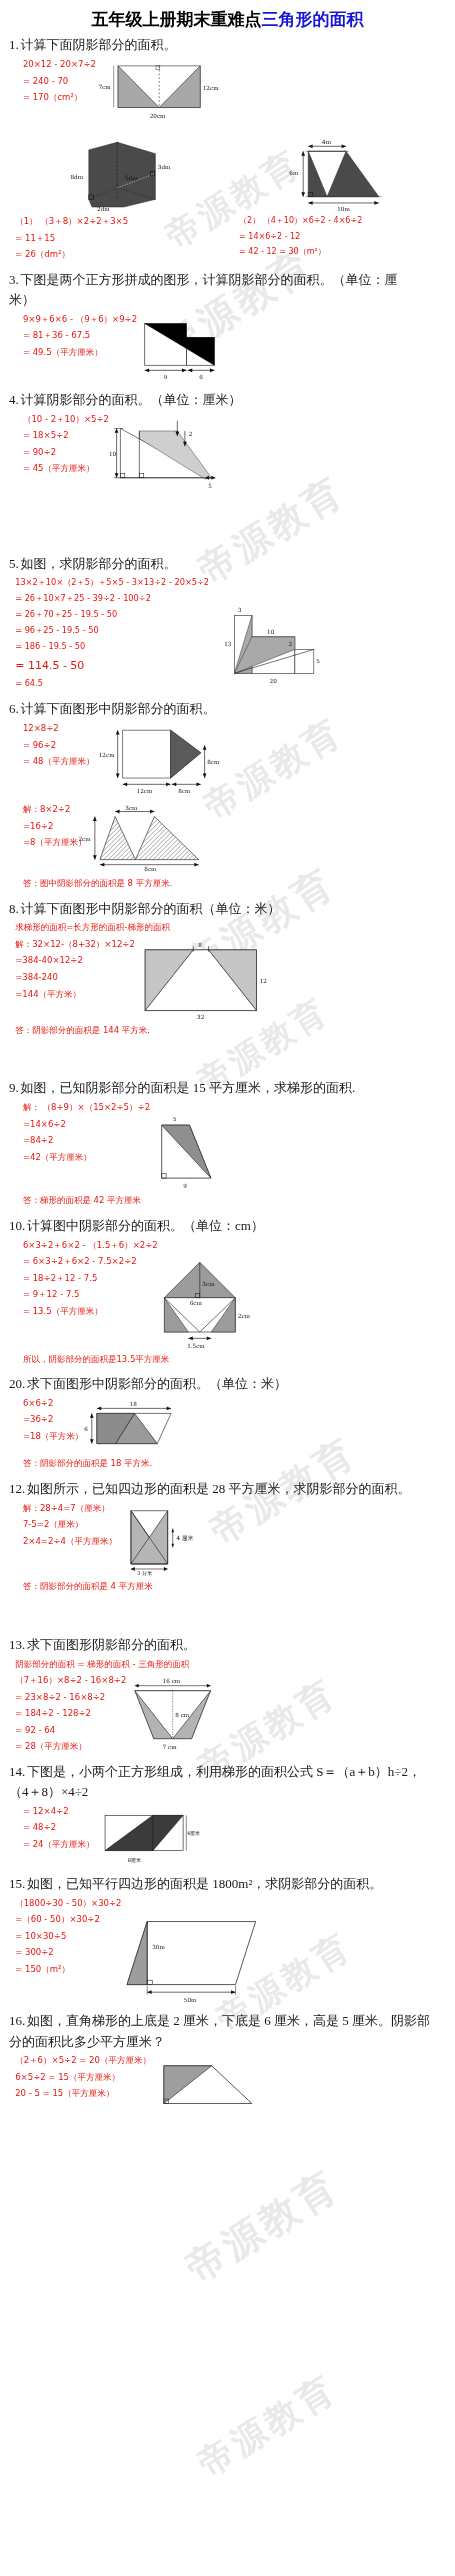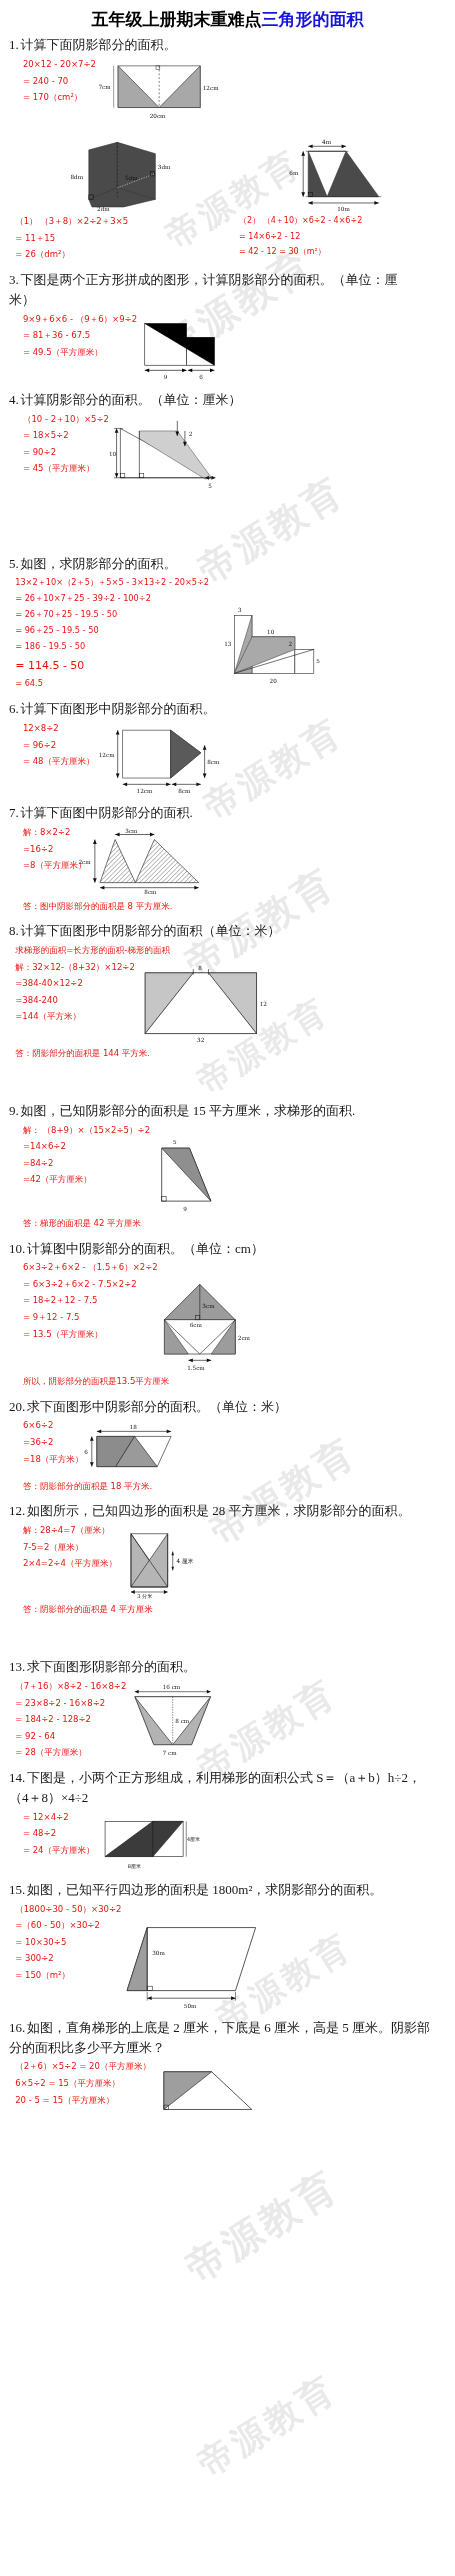--- a/index.html
+++ b/index.html
@@ -336,21 +336,20 @@
           <text class="figlabel" x="66" y="114">12cm</text>
           <text class="figlabel" x="132" y="114">8cm</text>
         </svg>
       </div>
     </div>
   </div>
 
   <div class="gap-s"></div>
 
   <div class="prob">
-    <div class="qline"><span class="num">7.</span><span>计算下面图中阴影部分的面积.</span></div>
     <div class="row">
       <div class="left">
         <div class="sol">解：8×2÷2</div>
         <div class="sol">=16÷2</div>
         <div class="sol">=8（平方厘米）</div>
       </div>
       <div class="fig" style="margin-right:8.9px;margin-top:3.8px;">
         <defs></defs>
         <svg width="133" height="70" viewBox="0 0 210 110">
           <defs>
@@ -524,20 +523,21 @@
         </svg>
       </div>
     </div>
     <div class="sol">答：阴影部分的面积是 4 平方厘米</div>
   </div>
 
   <div class="gap-xl"></div>
 
   <div class="prob">
     <div class="qline"><span class="num">13.</span><span>求下面图形阴影部分的面积。</span></div>
+    <div class="sol nopad">阴影部分的面积 = 梯形的面积 - 三角形的面积</div>
     <div class="row">
       <div class="left">
         <div class="sol nopad">（7＋16）×8÷2 - 16×8÷2</div>
         <div class="sol nopad">= 23×8÷2 - 16×8÷2</div>
         <div class="sol nopad">= 184÷2 - 128÷2</div>
         <div class="sol nopad">= 92 - 64</div>
         <div class="sol nopad">= 28（平方厘米）</div>
       </div>
       <div class="fig" style="margin-right:42px;margin-top:6.3px;">
         <svg width="101" height="76" viewBox="0 0 160 120">

